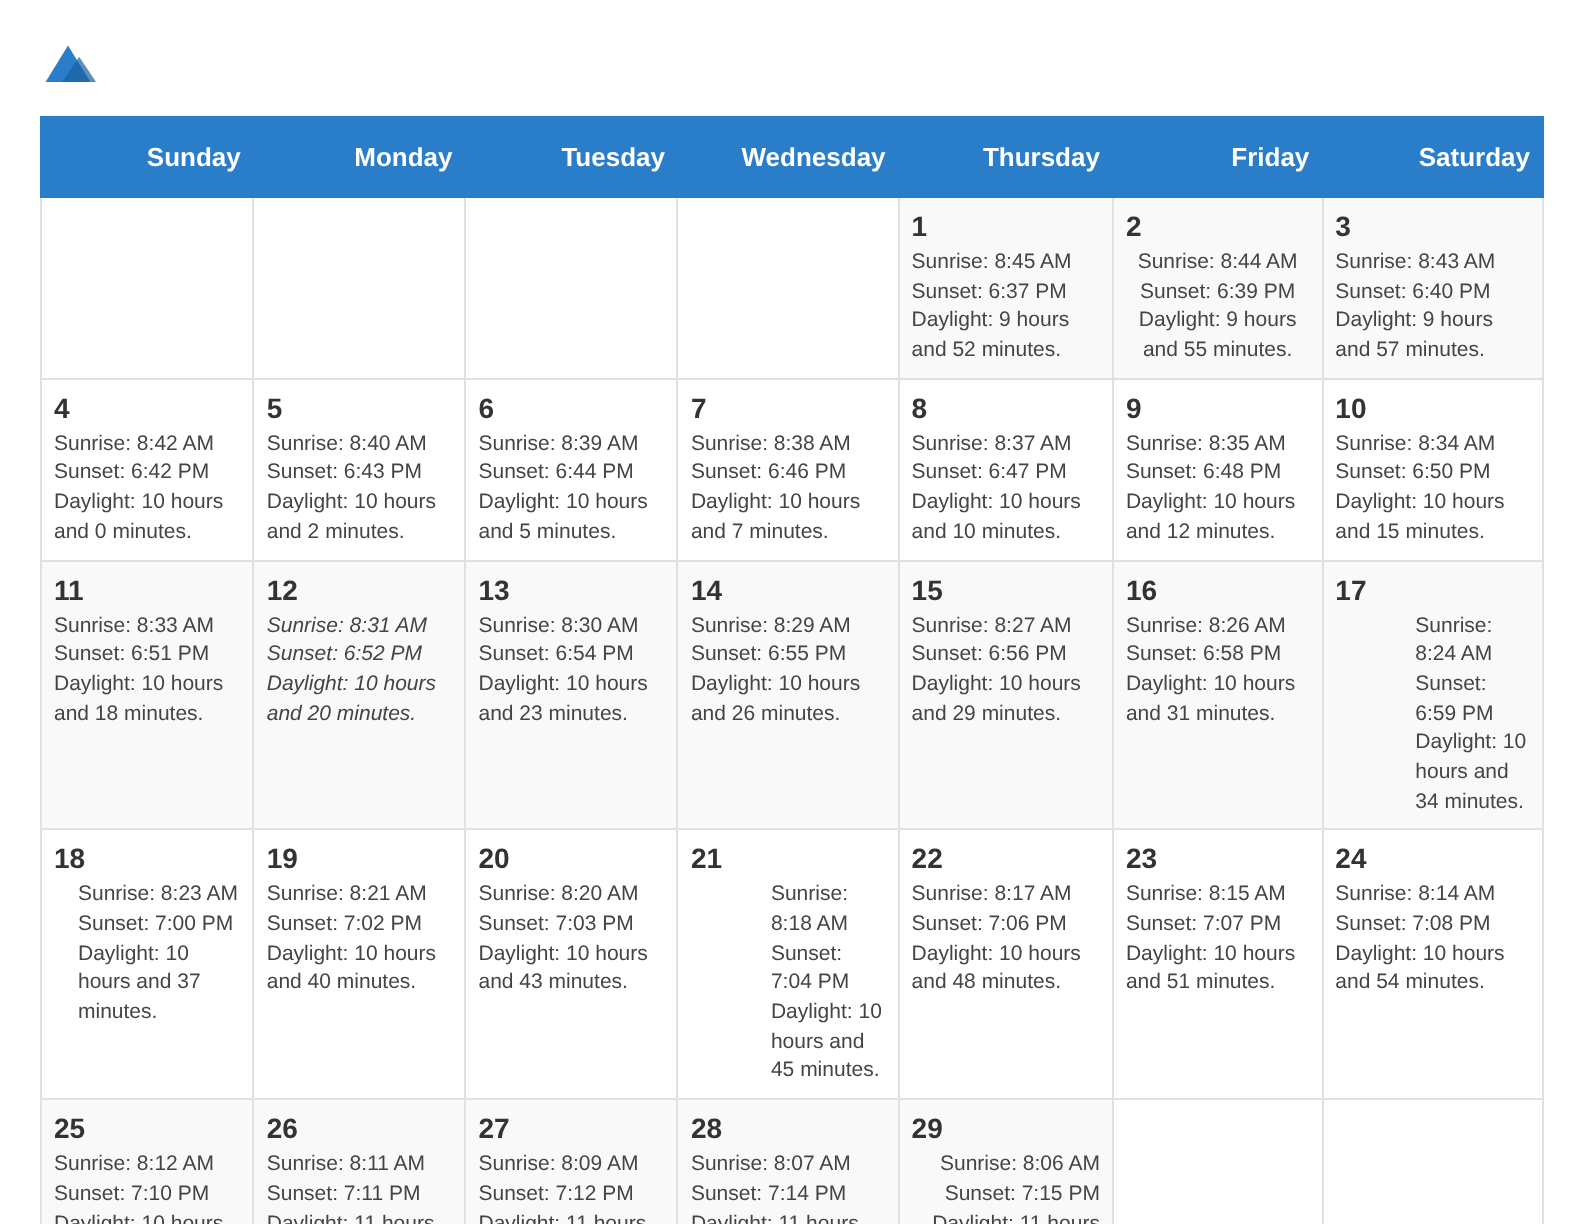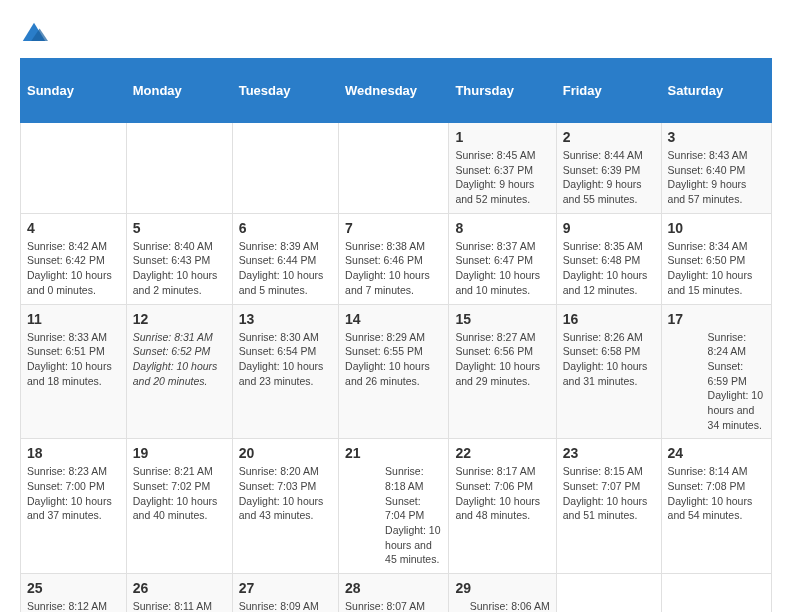--- a/index.html
+++ b/index.html
@@ -53,22 +53,22 @@
     table {
       width: 100%;
       border-collapse: collapse;
       font-size: 11px;
     }
     thead tr {
       background-color: #2a7dc9;
       color: white;
     }
     thead th {
-      padding: 24px 6px;
-      text-align: left;
+      padding: 12px 6px;
+      text-align: right;
       font-size: 13px;
       font-weight: bold;
       border: 1px solid #2a7dc9;
     }
     tbody tr {
       border-bottom: 1px solid #ddd;
     }
     tbody tr:nth-child(odd) {
       background-color: #f9f9f9;
     }
@@ -142,21 +142,21 @@
         <td class="empty-cell"></td>
         <td class="empty-cell"></td>
         <td>
           <span class="day-number">1</span>
           <div class="day-info" style="white-space: pre-line;">Sunrise: 8:45 AM
 Sunset: 6:37 PM
 Daylight: 9 hours and 52 minutes.</div>
         </td>
         <td>
           <span class="day-number">2</span>
-          <div class="day-info" style="white-space: pre-line;">Sunrise: 8:44 AM
+          <div class="day-info" style="white-space: pre-line; text-align: center;">Sunrise: 8:44 AM
 Sunset: 6:39 PM
 Daylight: 9 hours and 55 minutes.</div>
         </td>
         <td>
           <span class="day-number">3</span>
           <div class="day-info" style="white-space: pre-line;">Sunrise: 8:43 AM
 Sunset: 6:40 PM
 Daylight: 9 hours and 57 minutes.</div>
         </td>
       </tr>
@@ -244,21 +244,21 @@
         <td>
           <span class="day-number">17</span>
           <div class="day-info" style="white-space: pre-line; margin-left: 40px;">Sunrise: 8:24 AM
 Sunset: 6:59 PM
 Daylight: 10 hours and 34 minutes.</div>
         </td>
       </tr>
       <tr>
         <td>
           <span class="day-number">18</span>
-          <div class="day-info" style="white-space: pre-line;">Sunrise: 8:23 AM
+          <div class="day-info" style="white-space: pre-line; margin-left: 12px;">Sunrise: 8:23 AM
 Sunset: 7:00 PM
 Daylight: 10 hours and 37 minutes.</div>
         </td>
         <td>
           <span class="day-number">19</span>
           <div class="day-info" style="white-space: pre-line;">Sunrise: 8:21 AM
 Sunset: 7:02 PM
 Daylight: 10 hours and 40 minutes.</div>
         </td>
         <td>

